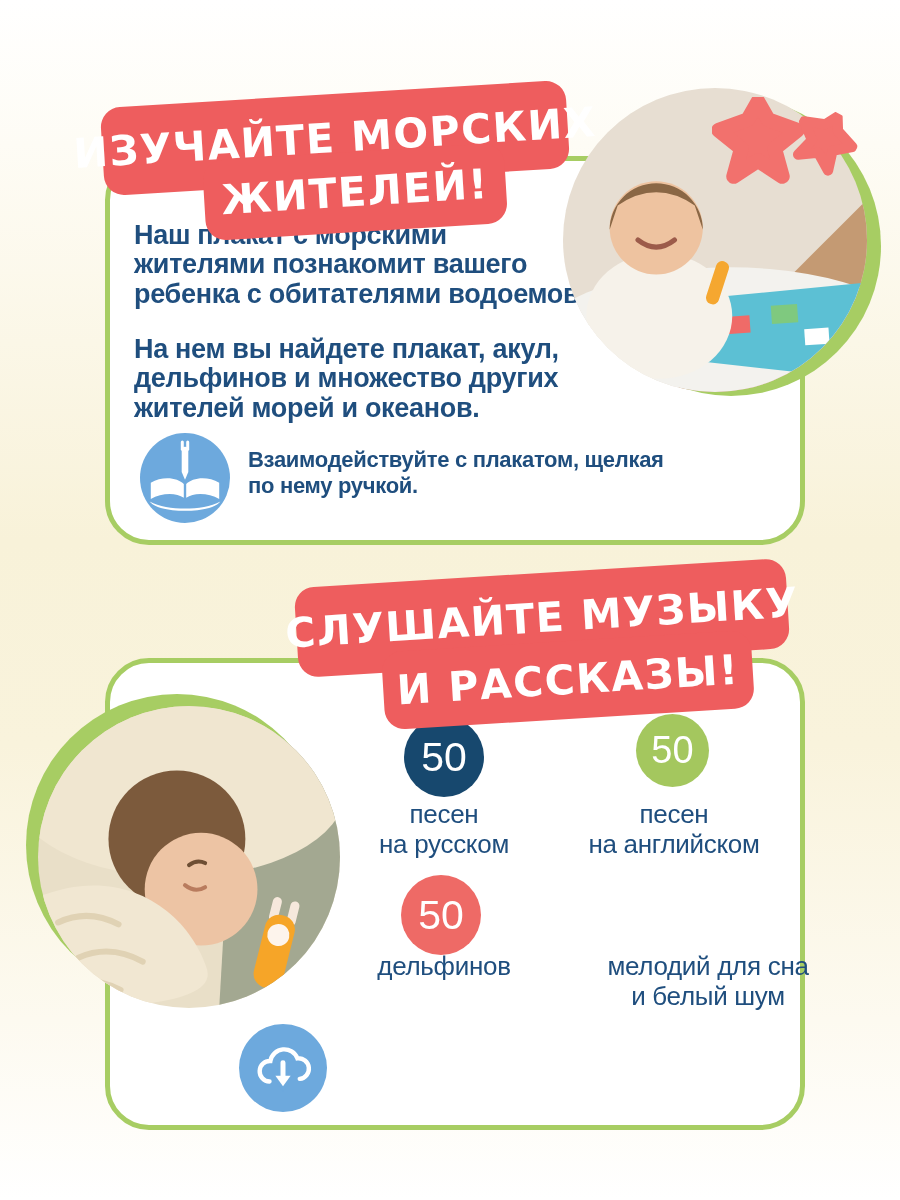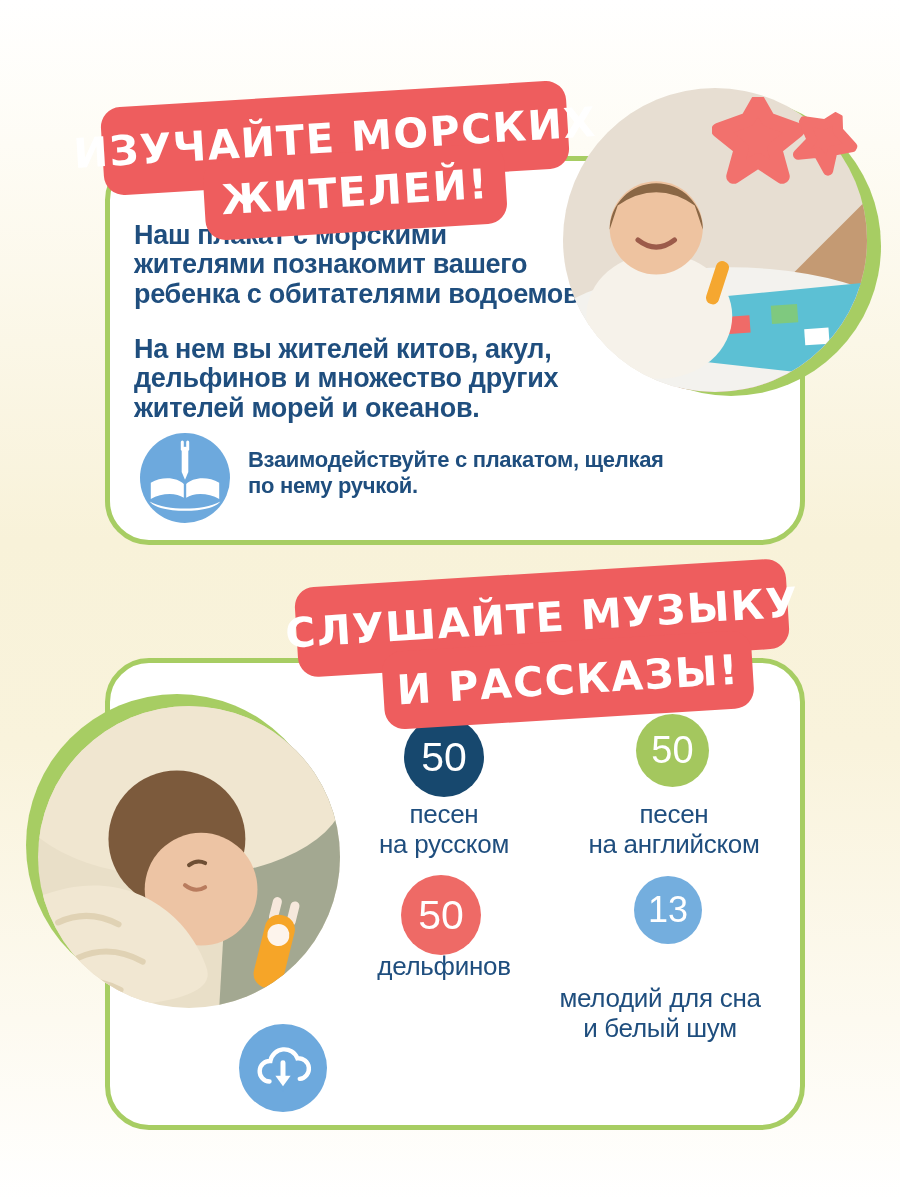--- a/index.html
+++ b/index.html
@@ -72,36 +72,36 @@
   #stat-c-3 { left:401px; top:875px; width:80px; height:80px; font-size:41px; }
   #stat-c-4 { left:634px; top:876px; width:68px; height:68px; font-size:36px; }
 
   .stat-label {
     position:absolute; color:#1f4e7e; font-size:26px; line-height:1.15;
     font-weight:normal; letter-spacing:-0.3px; text-align:center; white-space:pre-line; z-index:2;
   }
   #stat-l-1 { left:329px; top:800px; width:230px; }
   #stat-l-2 { left:559px; top:800px; width:230px; }
   #stat-l-3 { left:329px; top:952px; width:230px; }
-  #stat-l-4 { left:530px; top:952px; width:260px;margin-top:32px; }
+  #stat-l-4 { left:578px; top:952px; width:260px; }
 </style>
 </head>
 <body>
 
 <div id="stage">
 
   <div class="card" id="card-poster"></div>
 
   <div class="badge" id="badge-poster-1">ИЗУЧАЙТЕ МОРСКИХ</div>
   <div class="badge" id="badge-poster-2">ЖИТЕЛЕЙ!</div>
 
   <div class="para" id="para-1">Наш плакат с морскими
 жителями познакомит вашего
 ребенка с обитателями водоемов.</div>
-  <div class="para" id="para-2">На нем вы жителей китов, акул,
+  <div class="para" id="para-2">На нем вы найдете плакат, акул,
 дельфинов и множество других
 жителей морей и океанов.</div>
 
   <div class="tip-icon" id="tip-icon-poster">
     <svg viewBox="0 0 300 300" aria-hidden="true">
       <line x1="141" y1="30" x2="141" y2="54" stroke="#fff" stroke-width="10" stroke-linecap="round"></line>
       <line x1="159" y1="30" x2="159" y2="54" stroke="#fff" stroke-width="10" stroke-linecap="round"></line>
       <path d="M139,56 q0,-10 11,-10 q11,0 11,10 v74 l-11,26 l-11,-26 z" fill="#fff"></path>
       <path d="M36,166 C74,142 126,148 146,170 L146,216 C120,197 70,200 36,220 Z" fill="#fff"></path>
       <path d="M264,166 C226,142 174,148 154,170 L154,216 C180,197 230,200 264,220 Z" fill="#fff"></path>
@@ -166,21 +166,20 @@
   <div class="stat-label" id="stat-l-1">песен
 на русском</div>
 
   <div class="stat-circle" id="stat-c-2" style="background: rgb(164, 199, 94);">50</div>
   <div class="stat-label" id="stat-l-2">песен
 на английском</div>
 
   <div class="stat-circle" id="stat-c-3" style="background: rgb(238, 106, 102);">50</div>
   <div class="stat-label" id="stat-l-3">дельфинов</div>
 
-  <div class="stat-circle" id="stat-c-4" style="background: rgb(116, 174, 222);">13</div>
   <div class="stat-label" id="stat-l-4">мелодий для сна
 и белый шум</div>
 
   <div class="tip-icon" id="tip-icon-music">
     <svg viewBox="0 0 300 300" aria-hidden="true">
       <path d="M104,196 a35,35 0 1 1 3,-70 a48,48 0 0 1 92,-9 a35,35 0 0 1 8,70" fill="none" stroke="#fff" stroke-width="15" stroke-linecap="round"></path>
       <line x1="150" y1="130" x2="150" y2="196" stroke="#6da9dd" stroke-width="40" stroke-linecap="round"></line>
       <polygon points="112,178 188,178 150,232" fill="#6da9dd"></polygon>
       <line x1="150" y1="132" x2="150" y2="186" stroke="#fff" stroke-width="17" stroke-linecap="round"></line>
       <polygon points="124,176 176,176 150,212" fill="#fff"></polygon>

